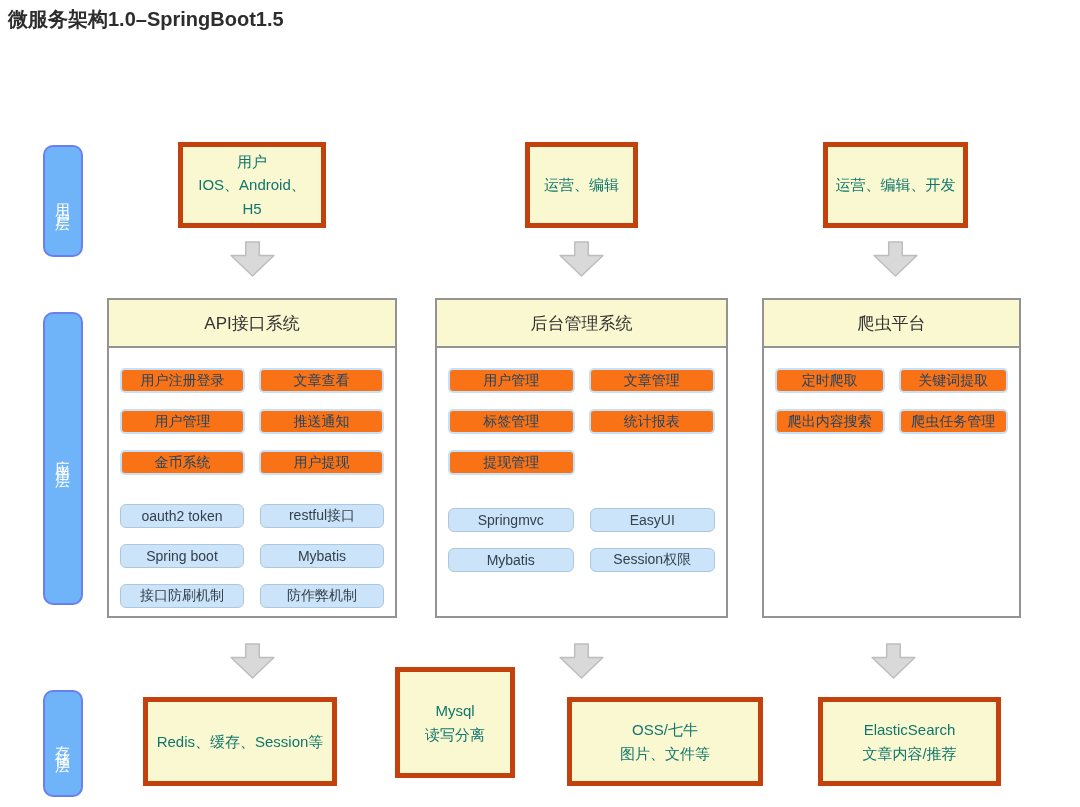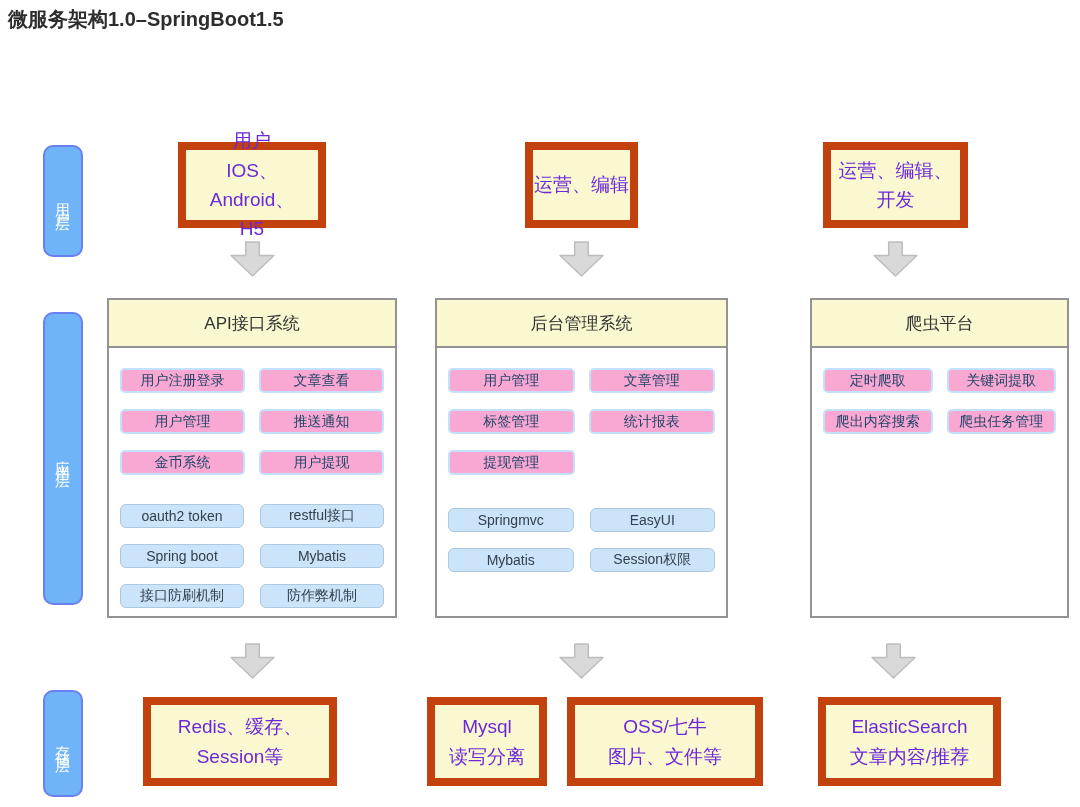--- a/index.html
+++ b/index.html
@@ -15,55 +15,55 @@
     position:absolute;left:43px;width:40px;background:#6fb3f8;border:2px solid #6a80f0;
     border-radius:10px;display:flex;align-items:center;justify-content:center;
     color:#ffffff;font-size:15px;box-sizing:border-box;
   }
   .layer-label .vtext{writing-mode:vertical-lr;text-orientation:upright;letter-spacing:7px;line-height:1;}
   .ll-user{top:145px;height:112px;}
   .ll-app{top:312px;height:293px;}
   .ll-storage{top:690px;height:107px;}
   
   .sticky{
-    position:absolute;background:#faf8d0;border:8px solid #c2410c;box-sizing:border-box;
+    position:absolute;background:#faf8d0;border:5px solid #c2410c;box-sizing:border-box;
     display:flex;align-items:center;justify-content:center;text-align:center;
-    font-size:19px;color:#6d28d9;line-height:1.55;
+    font-size:15px;color:#0f766e;line-height:1.55;
   }
   .sticky .pre{white-space:pre-line;}
   .actor-1{left:178px;top:142px;width:148px;height:86px;}
   .actor-2{left:525px;top:142px;width:113px;height:86px;}
   .actor-3{left:823px;top:142px;width:145px;height:86px;}
   .store-1{left:143px;top:697px;width:194px;height:89px;}
-  .store-2{left:395px;top:697px;width:120px;height:89px;margin-left:32px;}
+  .store-2{left:395px;top:667px;width:120px;height:111px;}
   .store-3{left:567px;top:697px;width:196px;height:89px;text-align:center;}
   .store-4{left:818px;top:697px;width:183px;height:89px;}
   
   .arrow{position:absolute;width:45px;height:36px;}
   .ar1-1{left:230px;top:241px;} .ar1-2{left:559px;top:241px;} .ar1-3{left:873px;top:241px;}
   .ar2-1{left:230px;top:643px;} .ar2-2{left:559px;top:643px;} .ar2-3{left:871px;top:643px;}
   
   .sys{
     position:absolute;background:#ffffff;border:2px solid #939393;box-sizing:border-box;
   }
   .sys-1{left:107px;top:298px;width:290px;height:320px;}
   .sys-2{left:435px;top:298px;width:293px;height:320px;}
-  .sys-3{left:762px;top:298px;width:259px;height:320px;margin-left:48px;}
+  .sys-3{left:762px;top:298px;width:259px;height:320px;}
   .sys-header{
     height:46px;background:#faf8d0;border-bottom:2px solid #939393;
     display:flex;align-items:center;justify-content:center;
     font-size:17px;color:#333333;
   }
   .sys-body{position:relative;height:calc(100% - 48px);}
   .features{
     display:grid;grid-template-columns:1fr 1fr;column-gap:14px;row-gap:16px;
     padding:20px 11px 0 11px;
   }
   .btn-feature{
-    height:21px;background:#f9a8d4;border:2px solid #c3e1fa;border-radius:5px;
+    height:21px;background:#f97316;border:2px solid #c3e1fa;border-radius:5px;
     display:flex;align-items:center;justify-content:center;
     font-size:14px;color:#1f4466;
   }
   .techs{
     position:absolute;left:11px;right:11px;bottom:8px;
     display:grid;grid-template-columns:1fr 1fr;column-gap:14px;row-gap:10px;gap:16px;
   }
   .btn-tech{
     height:24px;background:#cce4f9;border:1px solid #abc8e0;border-radius:6px;
     display:flex;align-items:center;justify-content:center;

